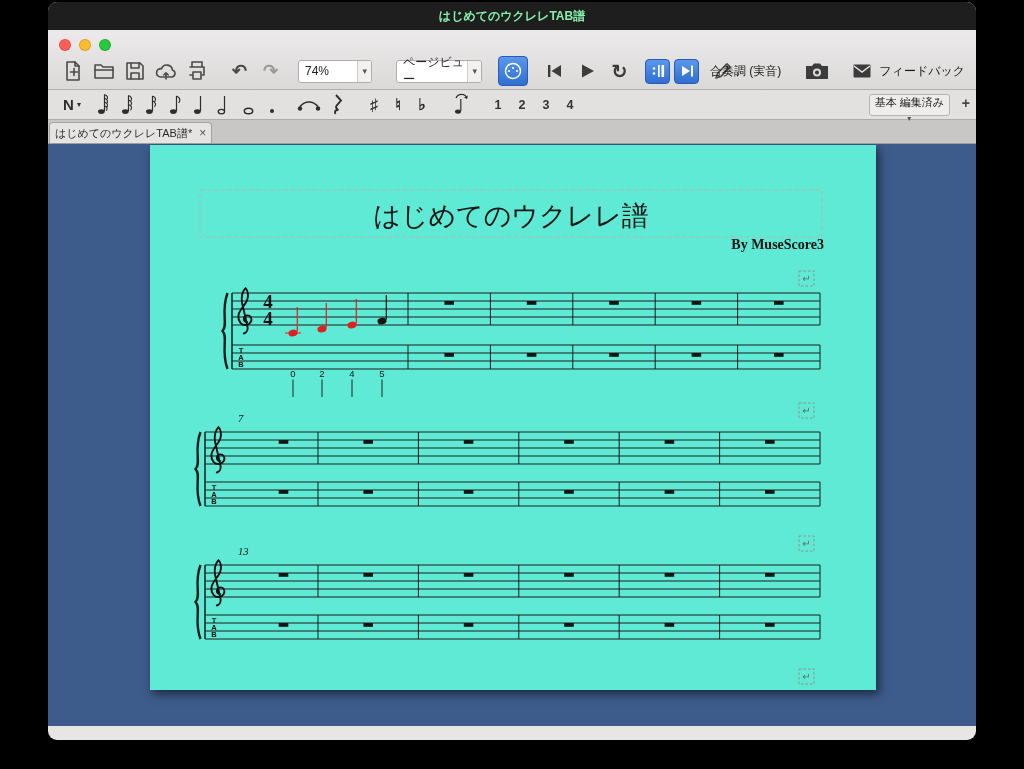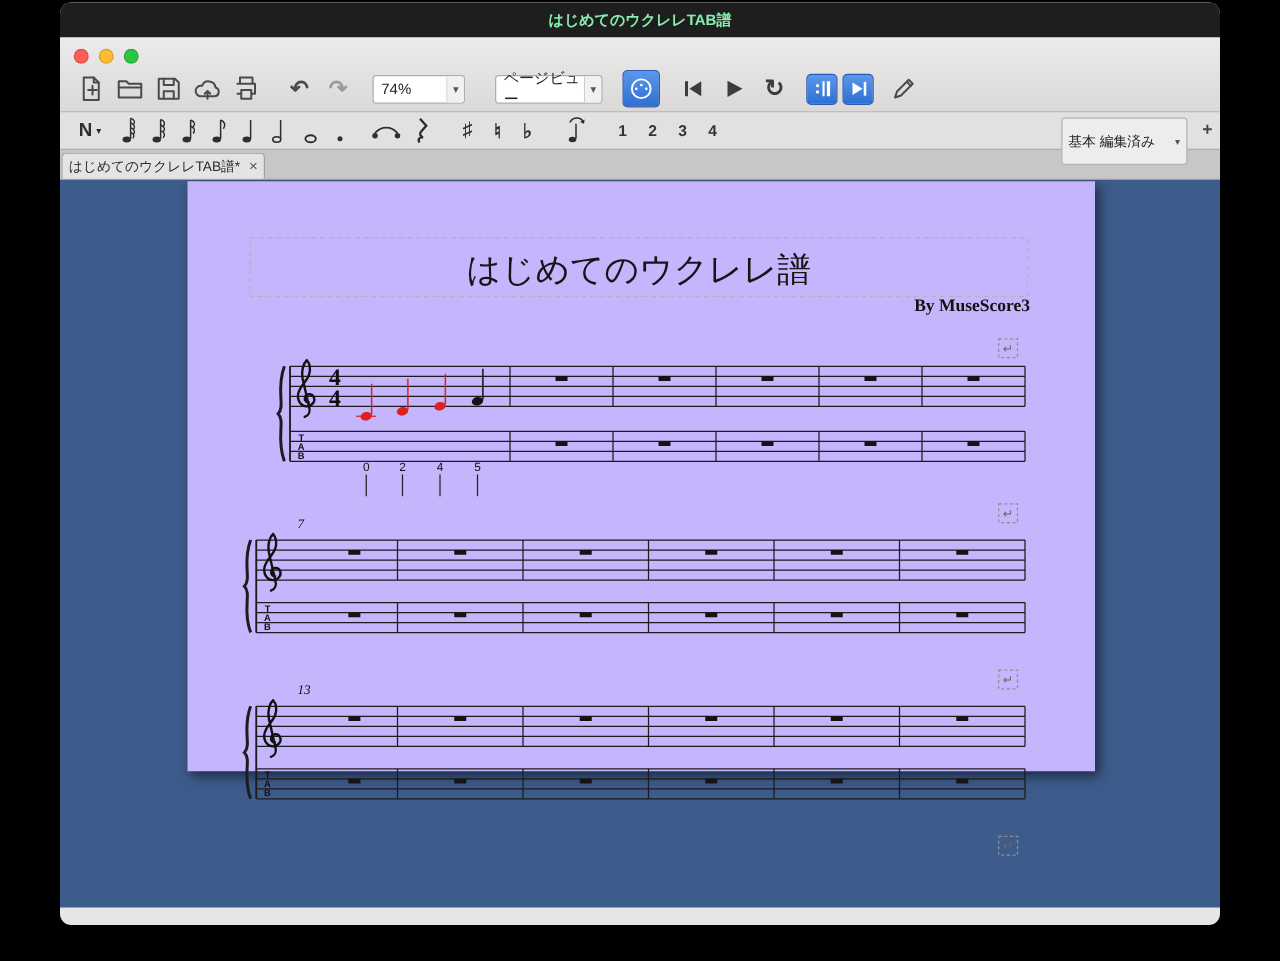--- a/index.html
+++ b/index.html
@@ -28,33 +28,33 @@
   .tb-right { position:absolute; right:11px; top:26px; display:flex; align-items:center; height:30px; gap:22px; }
   .txtbtn { font-size:12px; color:#1a1a1a; }
   .fb { display:flex; align-items:center; gap:7px; font-size:12px; color:#1a1a1a; }
 
   .toolbar2 { position:relative; height:30px; background:#e3e1e0; border-bottom:1px solid #aeacab;
               display:flex; align-items:center; padding-left:12px; }
   .nbtn { min-width:24px; height:26px; display:flex; align-items:center; justify-content:center;
           color:#2e2e2e; font-size:15px; }
   .nbtn.sym { font-size:16px; font-weight:bold; }
   .voice { font-size:12.5px; font-weight:bold; width:19px; color:#333; }
-  .ws { position:absolute; right:26px; top:4px; height:38px; display:flex; align-items:center;
+  .ws { position:absolute; right:26px; top:4px; height:22px; display:flex; align-items:center;
         background:#eeedec; border:1px solid #b5b3b2; border-radius:3px; font-size:11px; color:#222;
-        padding:0 5px; gap:16px; }
+        padding:0 5px; gap:4px;flex-direction:column; }
   .plus { position:absolute; right:6px; top:5px; font-size:14px; font-weight:bold; color:#444; }
 
   .tabbar { height:24px; background:#c9c7c6; border-bottom:1px solid #a09e9d; display:flex; align-items:flex-end; }
   .tab { height:21px; background:#e6e4e3; border:1px solid #a4a2a1; border-bottom:none;
          border-radius:4px 4px 0 0; margin-left:1px; display:flex; align-items:center;
          padding:0 5px; font-size:11px; color:#2b2b2b; gap:7px; }
   .tab .close { color:#555; font-size:12px; }
 
   .score-area { position:relative; height:582px; background:#3d5b8b; overflow:hidden; }
-  .page { position:absolute; left:102px; top:1px; width:726px; height:472px; background:#c4b5fd;
+  .page { position:absolute; left:102px; top:1px; width:726px; height:545px; background:#5eead4;
           box-shadow:3px 4px 9px rgba(0,0,0,.55); }
 
   .statusbar { height:14px; background:#e6e4e3; border-top:1px solid #b3b1b0; display:flex;
                align-items:center; justify-content:flex-end; font-size:11px; color:#1d1d1d;
                padding-right:13px; gap:26px; line-height:14px; }
 
   svg.ic { display:block; }
   .st { stroke:#4a4a4a; fill:none; stroke-width:1.6; stroke-linecap:round; stroke-linejoin:round; }
   .dk { fill:#3c3c3c; stroke:none; }
   .wt { stroke:#fff; fill:none; stroke-width:1.5; stroke-linecap:round; }
@@ -164,20 +164,37 @@
       </div>
 
       <div class="tbtn" style="margin-left:10px">
         <svg class="ic" width="22" height="22" viewBox="0 0 22 22">
           <path class="st" d="M4 18l1.6-4.8L15 3.8l3.2 3.2L8.8 16.4 4 18z"></path>
             <path class="st" d="M13.4 5.4l3.2 3.2"></path>
         </svg>
       </div>
     </div>
 
+    <div class="tb-right">
+      <div class="txtbtn">合奏調 (実音)</div>
+      <div class="tbtn">
+        <svg class="ic" width="26" height="22" viewBox="0 0 26 22">
+          <path class="dk" d="M2 6h6l2-2.5h6L18 6h6v13H2z"></path>
+          <circle cx="13" cy="12.5" r="4" fill="#dcdad9"></circle>
+            <circle cx="13" cy="12.5" r="2" fill="#3c3c3c"></circle>
+        </svg>
+      </div>
+      <div class="fb">
+        <svg class="ic" width="20" height="16" viewBox="0 0 20 16">
+          <rect x="1.5" y="1.5" width="17" height="13" rx="1" fill="#3c3c3c"></rect>
+          <path d="M2 3l8 6 8-6" stroke="#e8e6e5" stroke-width="1.4" fill="none"></path>
+        </svg>
+        <span>フィードバック</span>
+      </div>
+    </div>
   </div>
 
   <div class="toolbar2">
     <div class="nbtn" style="gap:3px">
       <b>N</b>
       <span style="font-size:8px">▾</span>
     </div>
 
     <div class="nbtn" style="margin-left:8px">
       <svg width="15" height="25" viewBox="0 0 15 25">

